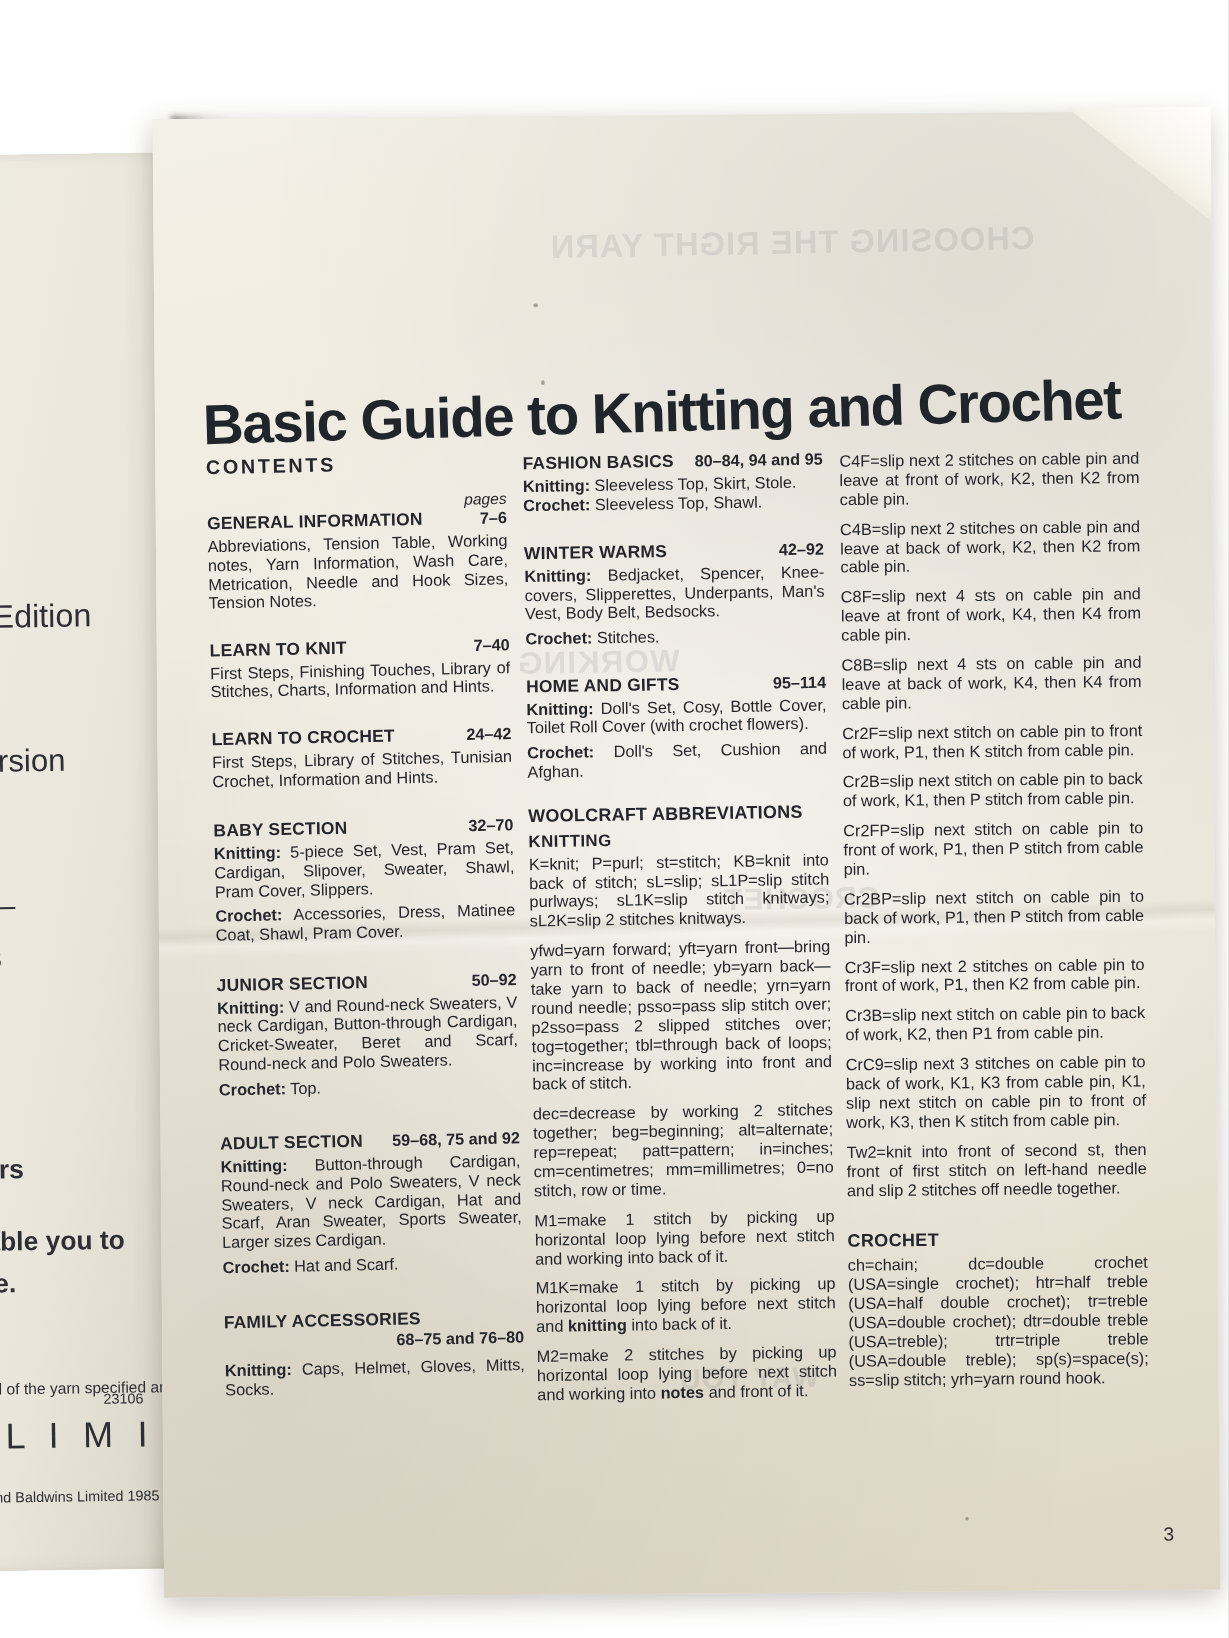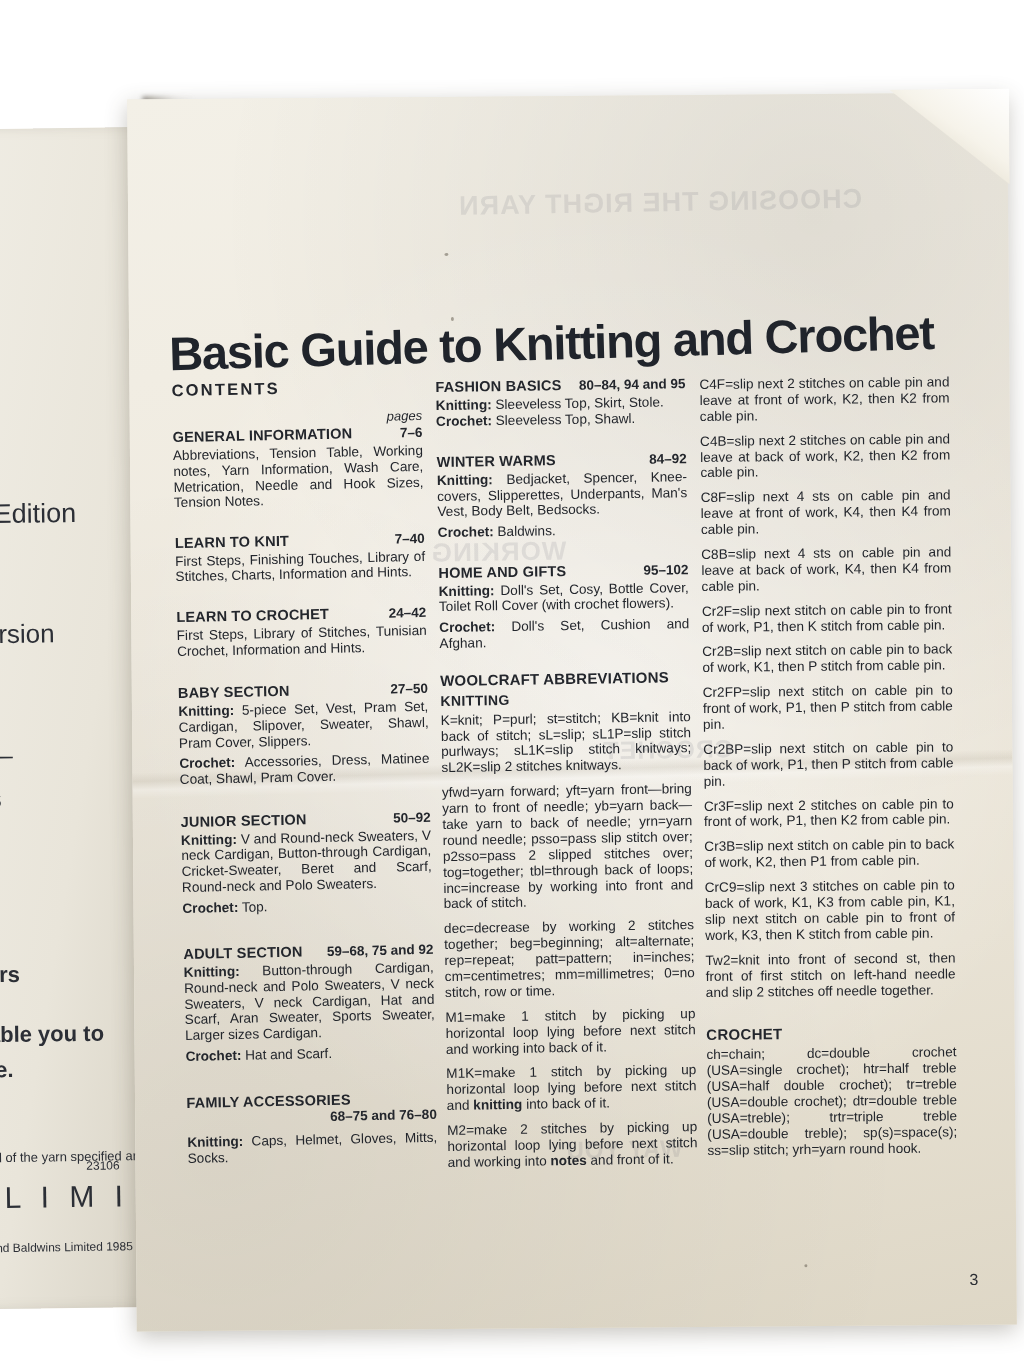--- a/index.html
+++ b/index.html
@@ -189,21 +189,21 @@
             <div class="sec-head">
               <span class="nm">LEARN TO CROCHET</span>
               <span class="pg">24–42</span>
             </div>
             <div class="sec-body">First Steps, Library of Stitches, Tunisian Crochet, Information and Hints.</div>
           </div>
 
           <div class="sec" style="margin-top:26px;">
             <div class="sec-head">
               <span class="nm">BABY SECTION</span>
-              <span class="pg">27–50</span>
+              <span class="pg">32–70</span>
             </div>
             <div class="sec-body"><b>Knitting:</b> <span>5-piece Set, Vest, Pram Set, Cardigan, Slipover, Sweater, Shawl, Pram Cover, Slippers.</span></div>
             <div class="sec-sub"><b>Crochet:</b> <span>Accessories, Dress, Matinee Coat, Shawl, Pram Cover.</span></div>
           </div>
 
           <div class="sec" style="margin-top:26px;">
             <div class="sec-head">
               <span class="nm">JUNIOR SECTION</span>
               <span class="pg">50–92</span>
             </div>
@@ -235,30 +235,30 @@
               <span class="nm">FASHION BASICS</span>
               <span class="pg">80–84, 94 and 95</span>
             </div>
             <div class="sec-body"><b>Knitting:</b> <span>Sleeveless Top, Skirt, Stole.</span></div>
             <div class="sec-sub" style="margin-top:1px;"><b>Crochet:</b> <span>Sleeveless Top, Shawl.</span></div>
           </div>
 
           <div class="sec" style="margin-top:24px;">
             <div class="sec-head">
               <span class="nm">WINTER WARMS</span>
-              <span class="pg">84–92</span>
+              <span class="pg">42–92</span>
             </div>
             <div class="sec-body"><b>Knitting:</b> <span>Bedjacket, Spencer, Knee-covers, Slipperettes, Underpants, Man's Vest, Body Belt, Bedsocks.</span></div>
-            <div class="sec-sub"><b>Crochet:</b> <span>Baldwins.</span></div>
+            <div class="sec-sub"><b>Crochet:</b> <span>Stitches.</span></div>
           </div>
 
           <div class="sec" style="margin-top:24px;">
             <div class="sec-head">
               <span class="nm">HOME AND GIFTS</span>
-              <span class="pg">95–102</span>
+              <span class="pg">95–114</span>
             </div>
             <div class="sec-body"><b>Knitting:</b> <span>Doll's Set, Cosy, Bottle Cover, Toilet Roll Cover (with crochet flowers).</span></div>
             <div class="sec-sub"><b>Crochet:</b> <span>Doll's Set, Cushion and Afghan.</span></div>
           </div>
 
           <div class="abbr-title">WOOLCRAFT ABBREVIATIONS</div>
           <div class="abbr-sub">KNITTING</div>
 
           <p class="para">K=knit; P=purl; st=stitch; KB=knit into back of stitch; sL=slip; sL1P=slip stitch purlways; sL1K=slip stitch knitways; sL2K=slip 2 stitches knitways.</p>
           <p class="para">yfwd=yarn forward; yft=yarn front—bring yarn to front of needle; yb=yarn back—take yarn to back of needle; yrn=yarn round needle; psso=pass slip stitch over; p2sso=pass 2 slipped stitches over; tog=together; tbl=through back of loops; inc=increase by working into front and back of stitch.</p>

